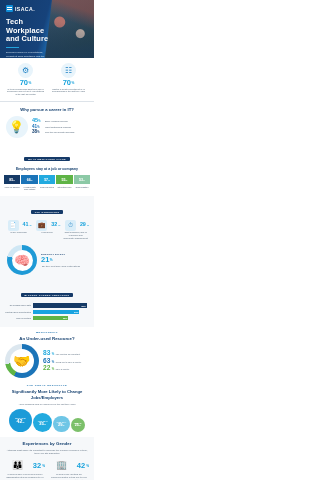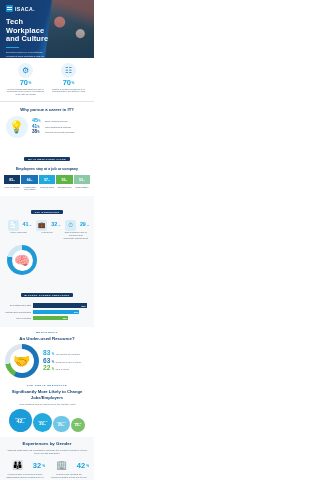--- a/index.html
+++ b/index.html
@@ -310,20 +310,28 @@
         <div class="cap">Tight deadlines, lack of resources and inadequate management</div>
       </div>
     </div>
   </div>
 
   <div class="sec bg-pale" style="padding:2px 7px 5px 7px;">
     <div class="donut-row">
       <div class="donut" style="background:conic-gradient(#1f9ad6 0 79%, #cfe7f4 79% 100%);">
         <div class="donut-hole">🧠</div>
       </div>
+      <div class="donut-side">
+        <div style="font-size:2.2px;font-weight:bold;color:#15406f;letter-spacing:.3px;margin-bottom:1px;">BURNOUT EFFECT</div>
+        <div class="statline" style="justify-content:flex-start">
+          <span class="bignum">21</span>
+          <span class="pct">%</span>
+        </div>
+        <div class="cap" style="text-align:left">say they don't have work-related stress</div>
+      </div>
     </div>
   </div>
 
   <div class="sec bg-pale" style="padding:2px 5px 5px 5px;">
     <div class="band-wrap"><span class="eyebrow-band">BIGGEST CAREER OBSTACLES</span></div>
     <div>
       <div class="hbar-row">
         <div class="hbar-lab">No upward career path</div>
         <div class="hbar-track">
             <div class="hbar-fill" style="width:96%;background:#163a66">

